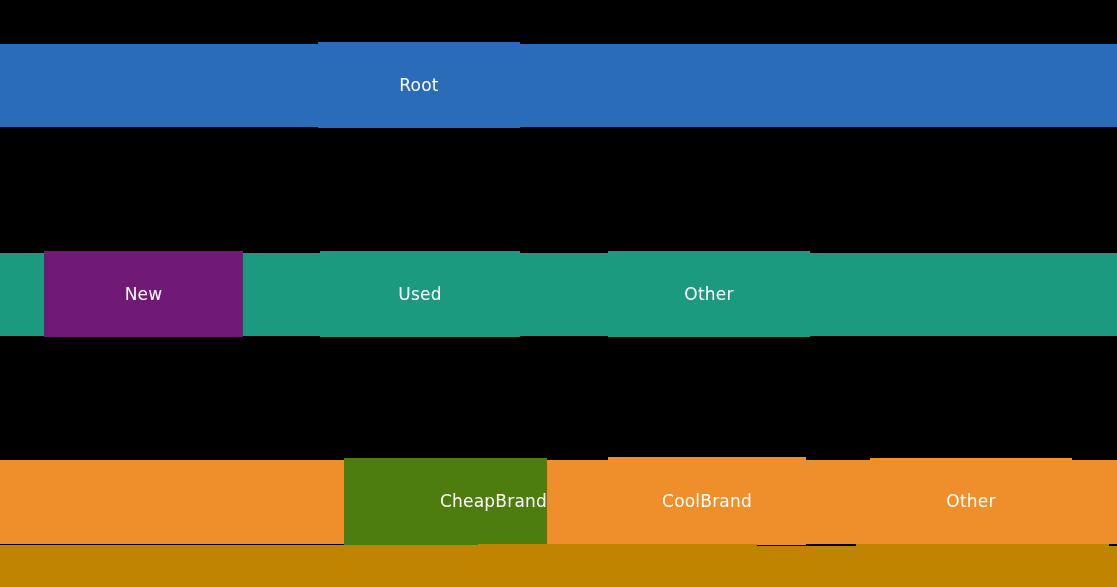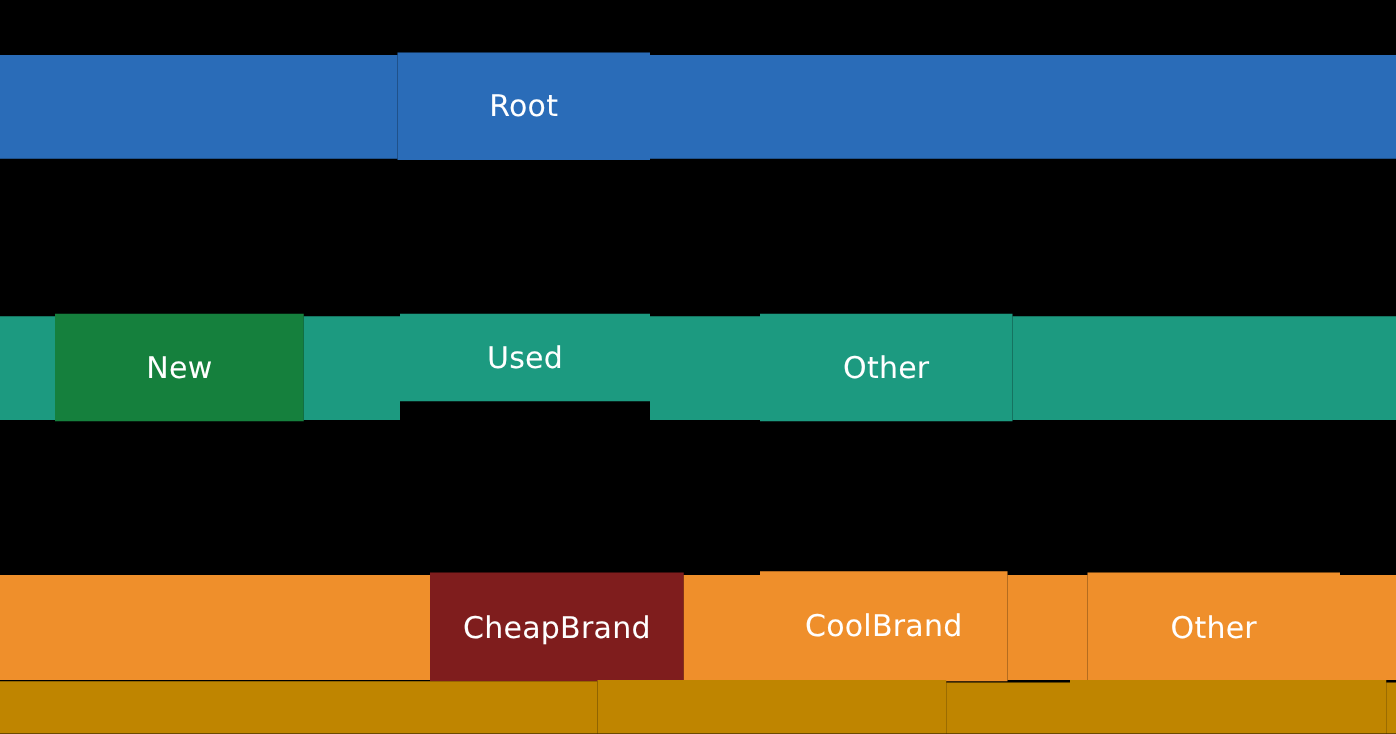--- a/index.html
+++ b/index.html
@@ -32,21 +32,21 @@
     position: absolute;
     box-sizing: border-box;
     display: flex;
     align-items: center;
     justify-content: center;
     overflow: hidden;
   }
 
   .icicle-node .node-label {
     color: #ffffff;
-    font-size: 24px;
+    font-size: 17px;
     font-weight: 400;
     line-height: 1;
     letter-spacing: 0.2px;
     white-space: nowrap;
     text-align: center;
     pointer-events: none;
   }
 </style>
 </head>
 <body>
@@ -54,36 +54,36 @@
 <div id="chart-root" style="background: rgb(0, 0, 0);">
     <div class="icicle-level" style="top: 0px; height: 85px;">
       <div class="icicle-node no-label" style="left: 0px; top: 44px; width: 318px; height: 83px; background: rgb(42, 108, 184);"></div>
       <div class="icicle-node" style="left: 318px; top: 42px; width: 202px; height: 86px; background: rgb(42, 108, 184);">
         <span class="node-label" style="color: rgb(255, 255, 255);">Root</span>
       </div>
       <div class="icicle-node no-label" style="left: 520px; top: 44px; width: 597px; height: 83px; background: rgb(42, 108, 184);"></div>
     </div>
     <div class="icicle-level" style="top: 0px; height: 85px;">
       <div class="icicle-node no-label" style="left: 0px; top: 253px; width: 44px; height: 83px; background: rgb(28, 154, 128);"></div>
-      <div class="icicle-node" style="left: 44px; top: 251px; width: 199px; height: 86px; background: #15803d;">
+      <div class="icicle-node" style="left: 44px; top: 251px; width: 199px; height: 86px; background: #701a75;">
         <span class="node-label" style="color: rgb(255, 255, 255);">New</span>
       </div>
       <div class="icicle-node no-label" style="left: 243px; top: 253px; width: 77px; height: 83px; background: rgb(28, 154, 128);"></div>
-      <div class="icicle-node" style="left: 320px; top: 251px; width: 200px; height: 70px; background: rgb(28, 154, 128); align-items: center;">
+      <div class="icicle-node" style="left: 320px; top: 251px; width: 200px; height: 86px; background: rgb(28, 154, 128); align-items: center;">
         <span class="node-label" style="color: rgb(255, 255, 255);">Used</span>
       </div>
       <div class="icicle-node no-label" style="left: 520px; top: 253px; width: 88px; height: 83px; background: rgb(28, 154, 128);"></div>
       <div class="icicle-node" style="left: 608px; top: 251px; width: 202px; height: 86px; background: rgb(28, 154, 128);">
         <span class="node-label" style="color: rgb(255, 255, 255);">Other</span>
       </div>
       <div class="icicle-node no-label" style="left: 810px; top: 253px; width: 307px; height: 83px; background: rgb(28, 154, 128);"></div>
     </div>
     <div class="icicle-level" style="top: 0px; height: 86px;">
       <div class="icicle-node no-label" style="left: 0px; top: 460px; width: 344px; height: 84px; background: rgb(239, 143, 43);"></div>
-      <div class="icicle-node" style="left: 344px; top: 458px; width: 203px; height: 87px; background: #7f1d1d;">
+      <div class="icicle-node" style="left: 344px; top: 458px; width: 203px; height: 87px; background: #4d7c0f; justify-content: flex-end;">
         <span class="node-label" style="color: rgb(255, 255, 255);">CheapBrand</span>
       </div>
       <div class="icicle-node no-label" style="left: 547px; top: 460px; width: 61px; height: 84px; background: rgb(239, 143, 43);"></div>
       <div class="icicle-node" style="left: 608px; top: 457px; width: 198px; height: 88px; background: rgb(239, 143, 43);">
         <span class="node-label" style="color: rgb(255, 255, 255); text-align: center;">CoolBrand</span>
       </div>
       <div class="icicle-node no-label" style="left: 806px; top: 460px; width: 64px; height: 84px; background: rgb(239, 143, 43);"></div>
       <div class="icicle-node" style="left: 870px; top: 458px; width: 202px; height: 87px; background: rgb(239, 143, 43);">
         <span class="node-label" style="color: rgb(255, 255, 255);">Other</span>
       </div>

